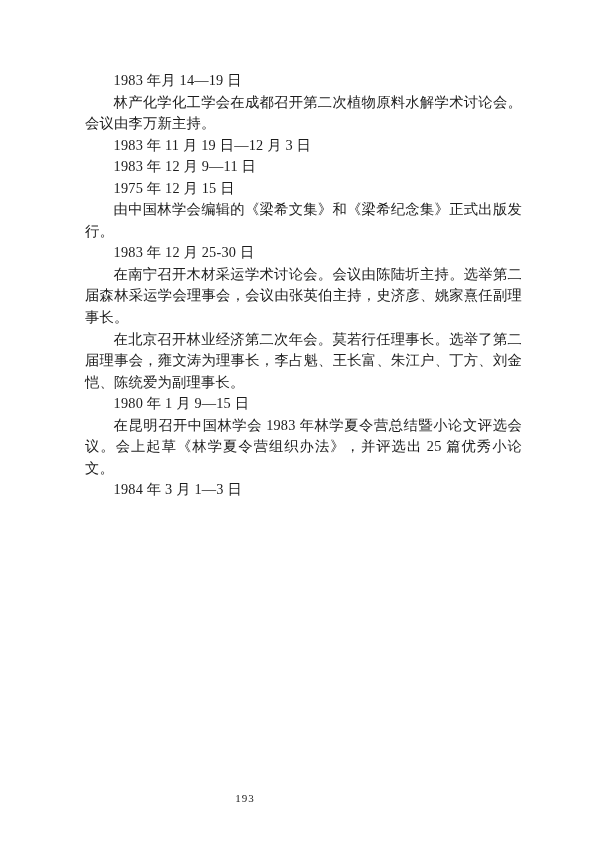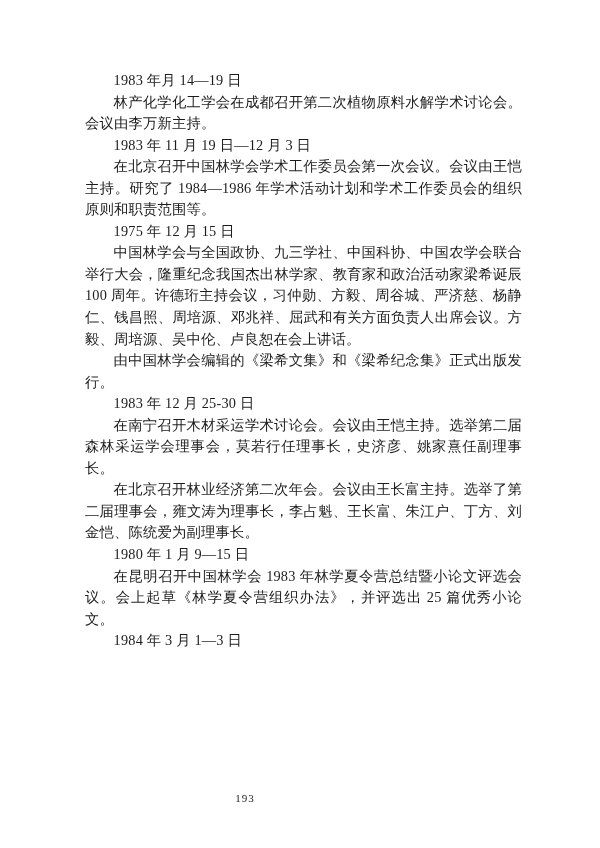--- a/index.html
+++ b/index.html
@@ -59,39 +59,38 @@
     <p>1983 年月 14—19 日</p>
     <p>林产化学化工学会在成都召开第二次植物原料水解学术讨论会。会议由李万新主持。</p>
   </div>
 
   <div class="entry">
     <p>1983 年 11 月 19 日—12 月 3 日</p>
   </div>
 
 
   <div class="entry">
-    <p>在北京召开中国林学会学术工作委员会第一次会议。会议由王恺主持。研究了 1984—1986 年学术活动计划和学术工作委员会的组织原则和职责范围等。</p>
+    <p>1983 年 12 月 9—11 日</p>
   </div>
 
   <div class="entry">
     <p>1975 年 12 月 15 日</p>
-    <p>中国林学会与全国政协、九三学社、中国科协、中国农学会联合举行大会，隆重纪念我国杰出林学家、教育家和政治活动家梁希诞辰 100 周年。许德珩主持会议，习仲勋、方毅、周谷城、严济慈、杨静仁、钱昌照、周培源、邓兆祥、屈武和有关方面负责人出席会议。方毅、周培源、吴中伦、卢良恕在会上讲话。</p>
   </div>
 
   <div class="entry">
     <p>由中国林学会编辑的《梁希文集》和《梁希纪念集》正式出版发行。</p>
   </div>
 
   <div class="entry">
     <p>1983 年 12 月 25-30 日</p>
-    <p>在南宁召开木材采运学术讨论会。会议由王恺主持。选举第二届森林采运学会理事会，莫若行任理事长，史济彦、姚家熹任副理事长。</p>
+    <p>在南宁召开木材采运学术讨论会。会议由陈陆圻主持。选举第二届森林采运学会理事会，会议由张英伯主持，史济彦、姚家熹任副理事长。</p>
   </div>
 
   <div class="entry">
-    <p>在北京召开林业经济第二次年会。会议由王长富主持。选举了第二届理事会，雍文涛为理事长，李占魁、王长富、朱江户、丁方、刘金恺、陈统爱为副理事长。</p>
+    <p>在北京召开林业经济第二次年会。莫若行任理事长。选举了第二届理事会，雍文涛为理事长，李占魁、王长富、朱江户、丁方、刘金恺、陈统爱为副理事长。</p>
   </div>
 
   <div class="entry">
     <p>1980 年 1 月 9—15 日</p>
     <p>在昆明召开中国林学会 1983 年林学夏令营总结暨小论文评选会议。会上起草《林学夏令营组织办法》，并评选出 25 篇优秀小论文。</p>
   </div>
 
   <div class="entry">
     <p>1984 年 3 月 1—3 日</p>
 

